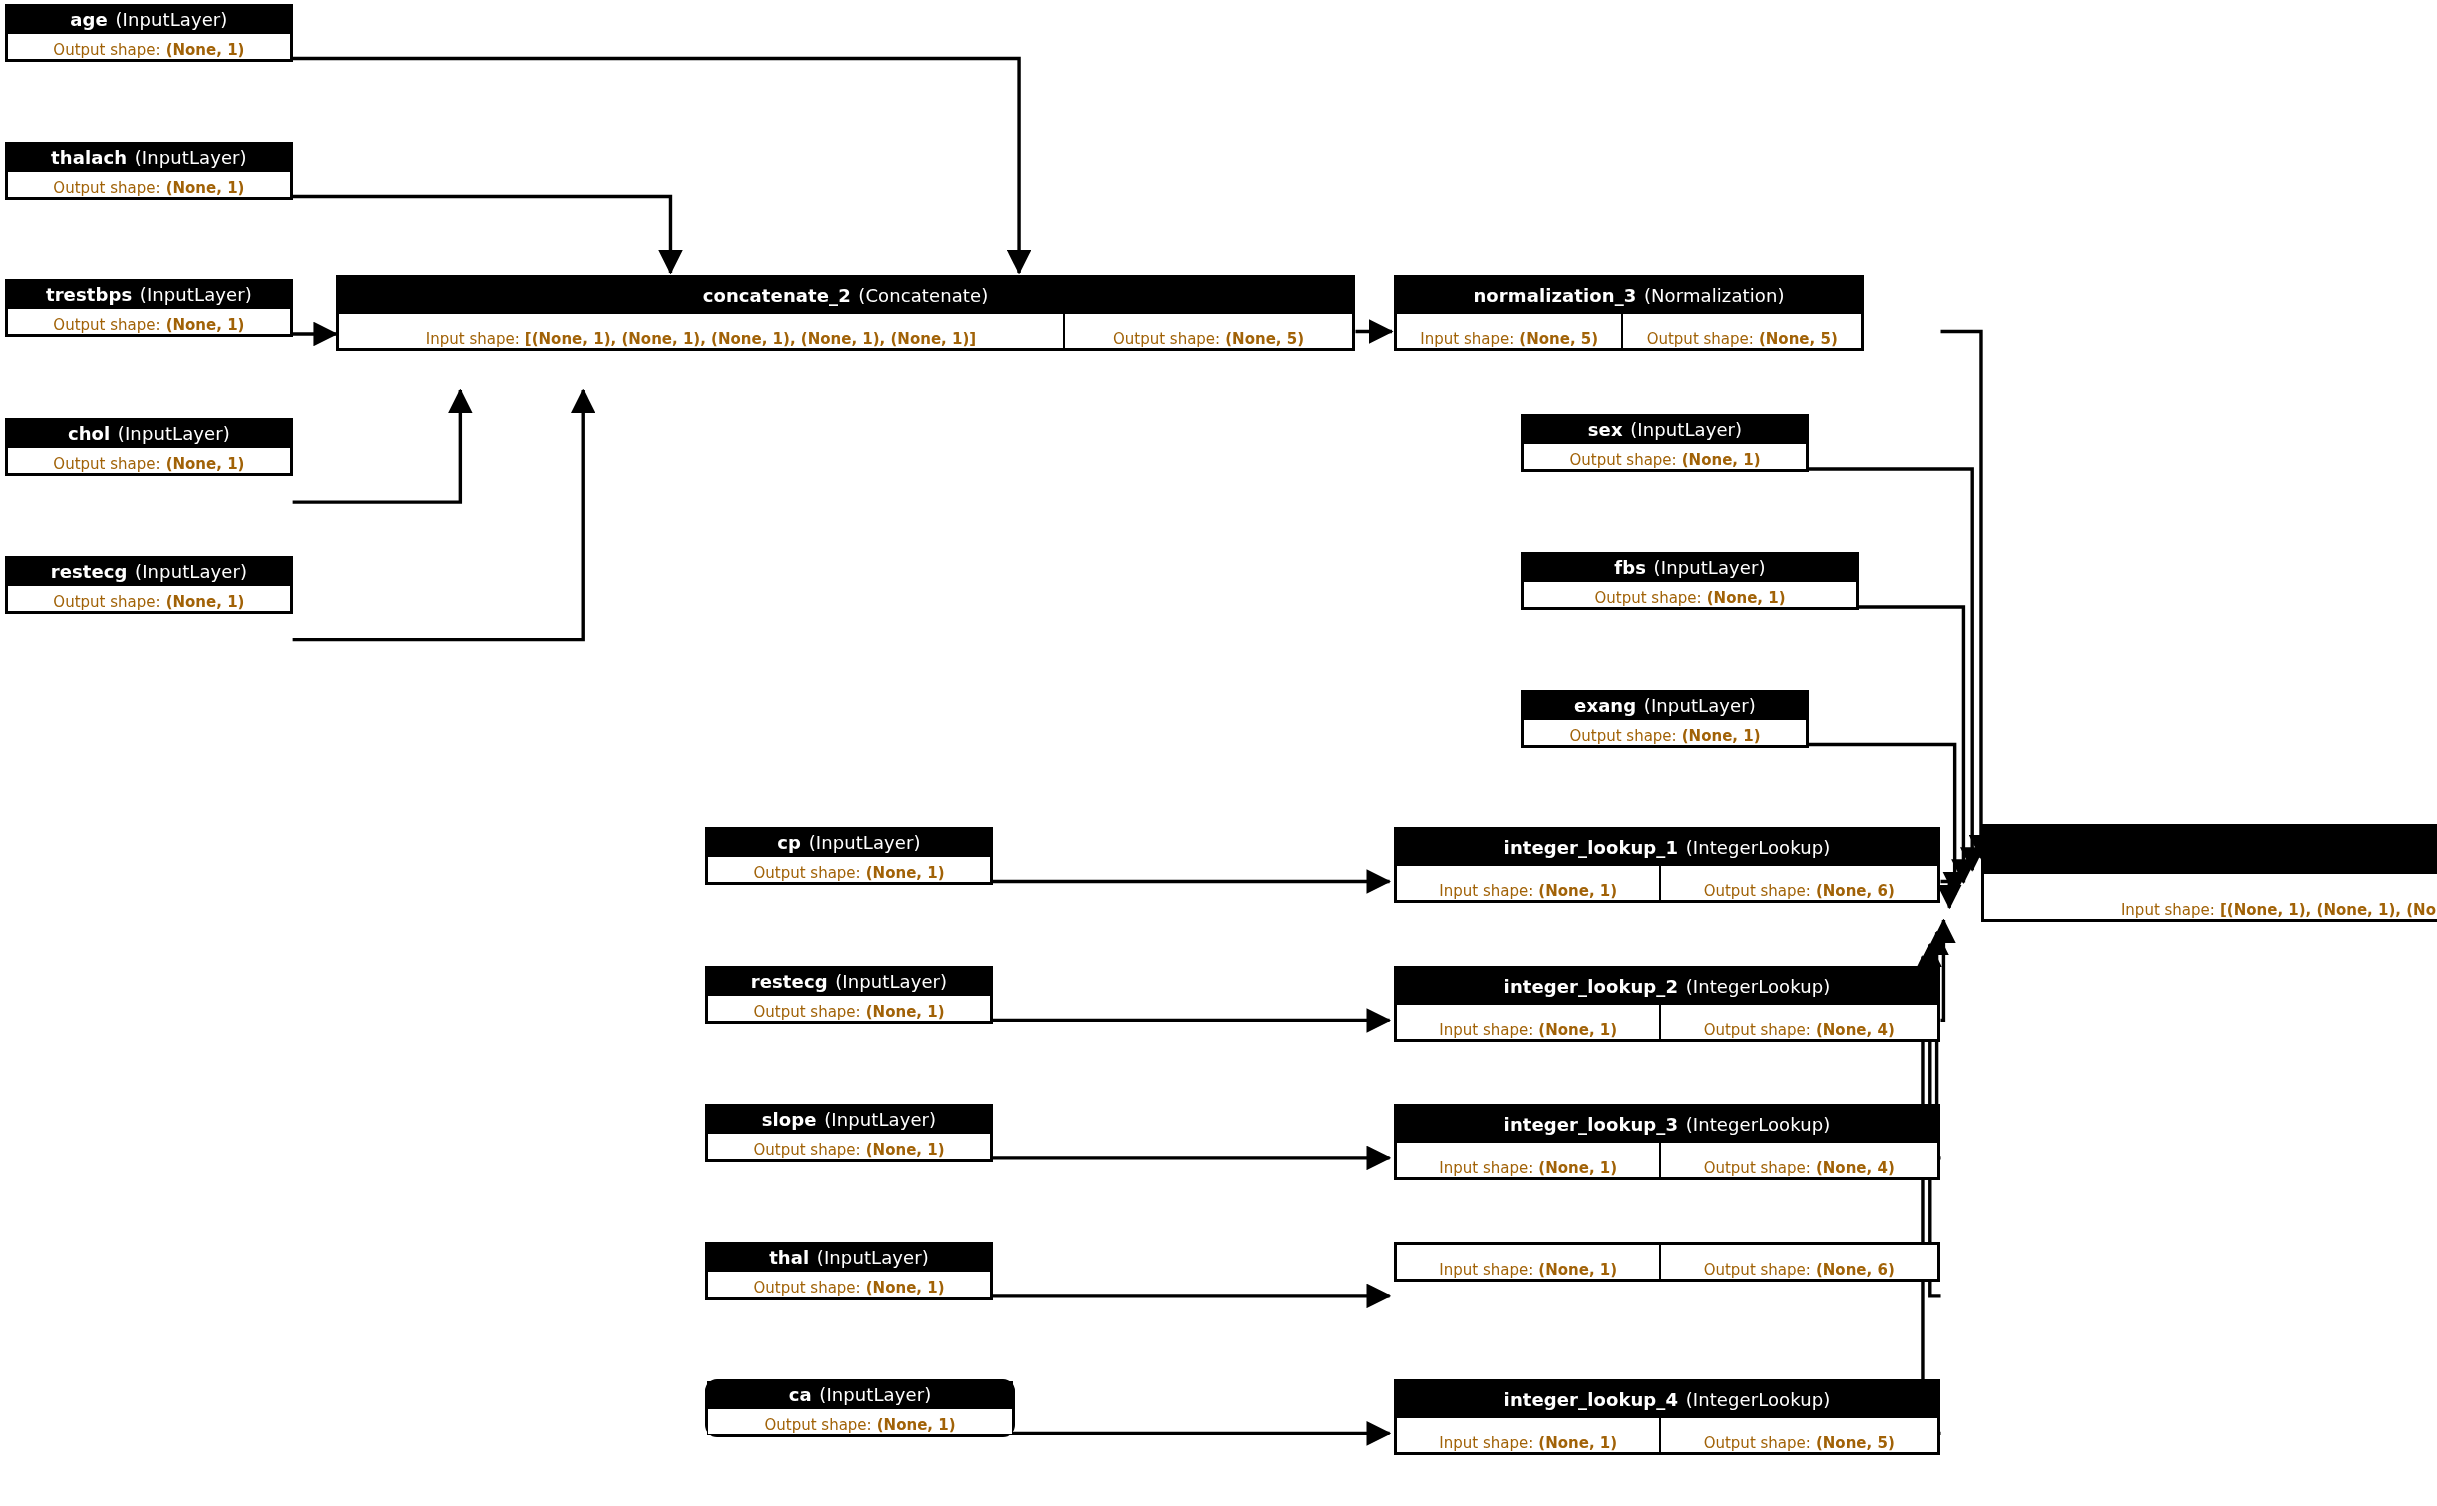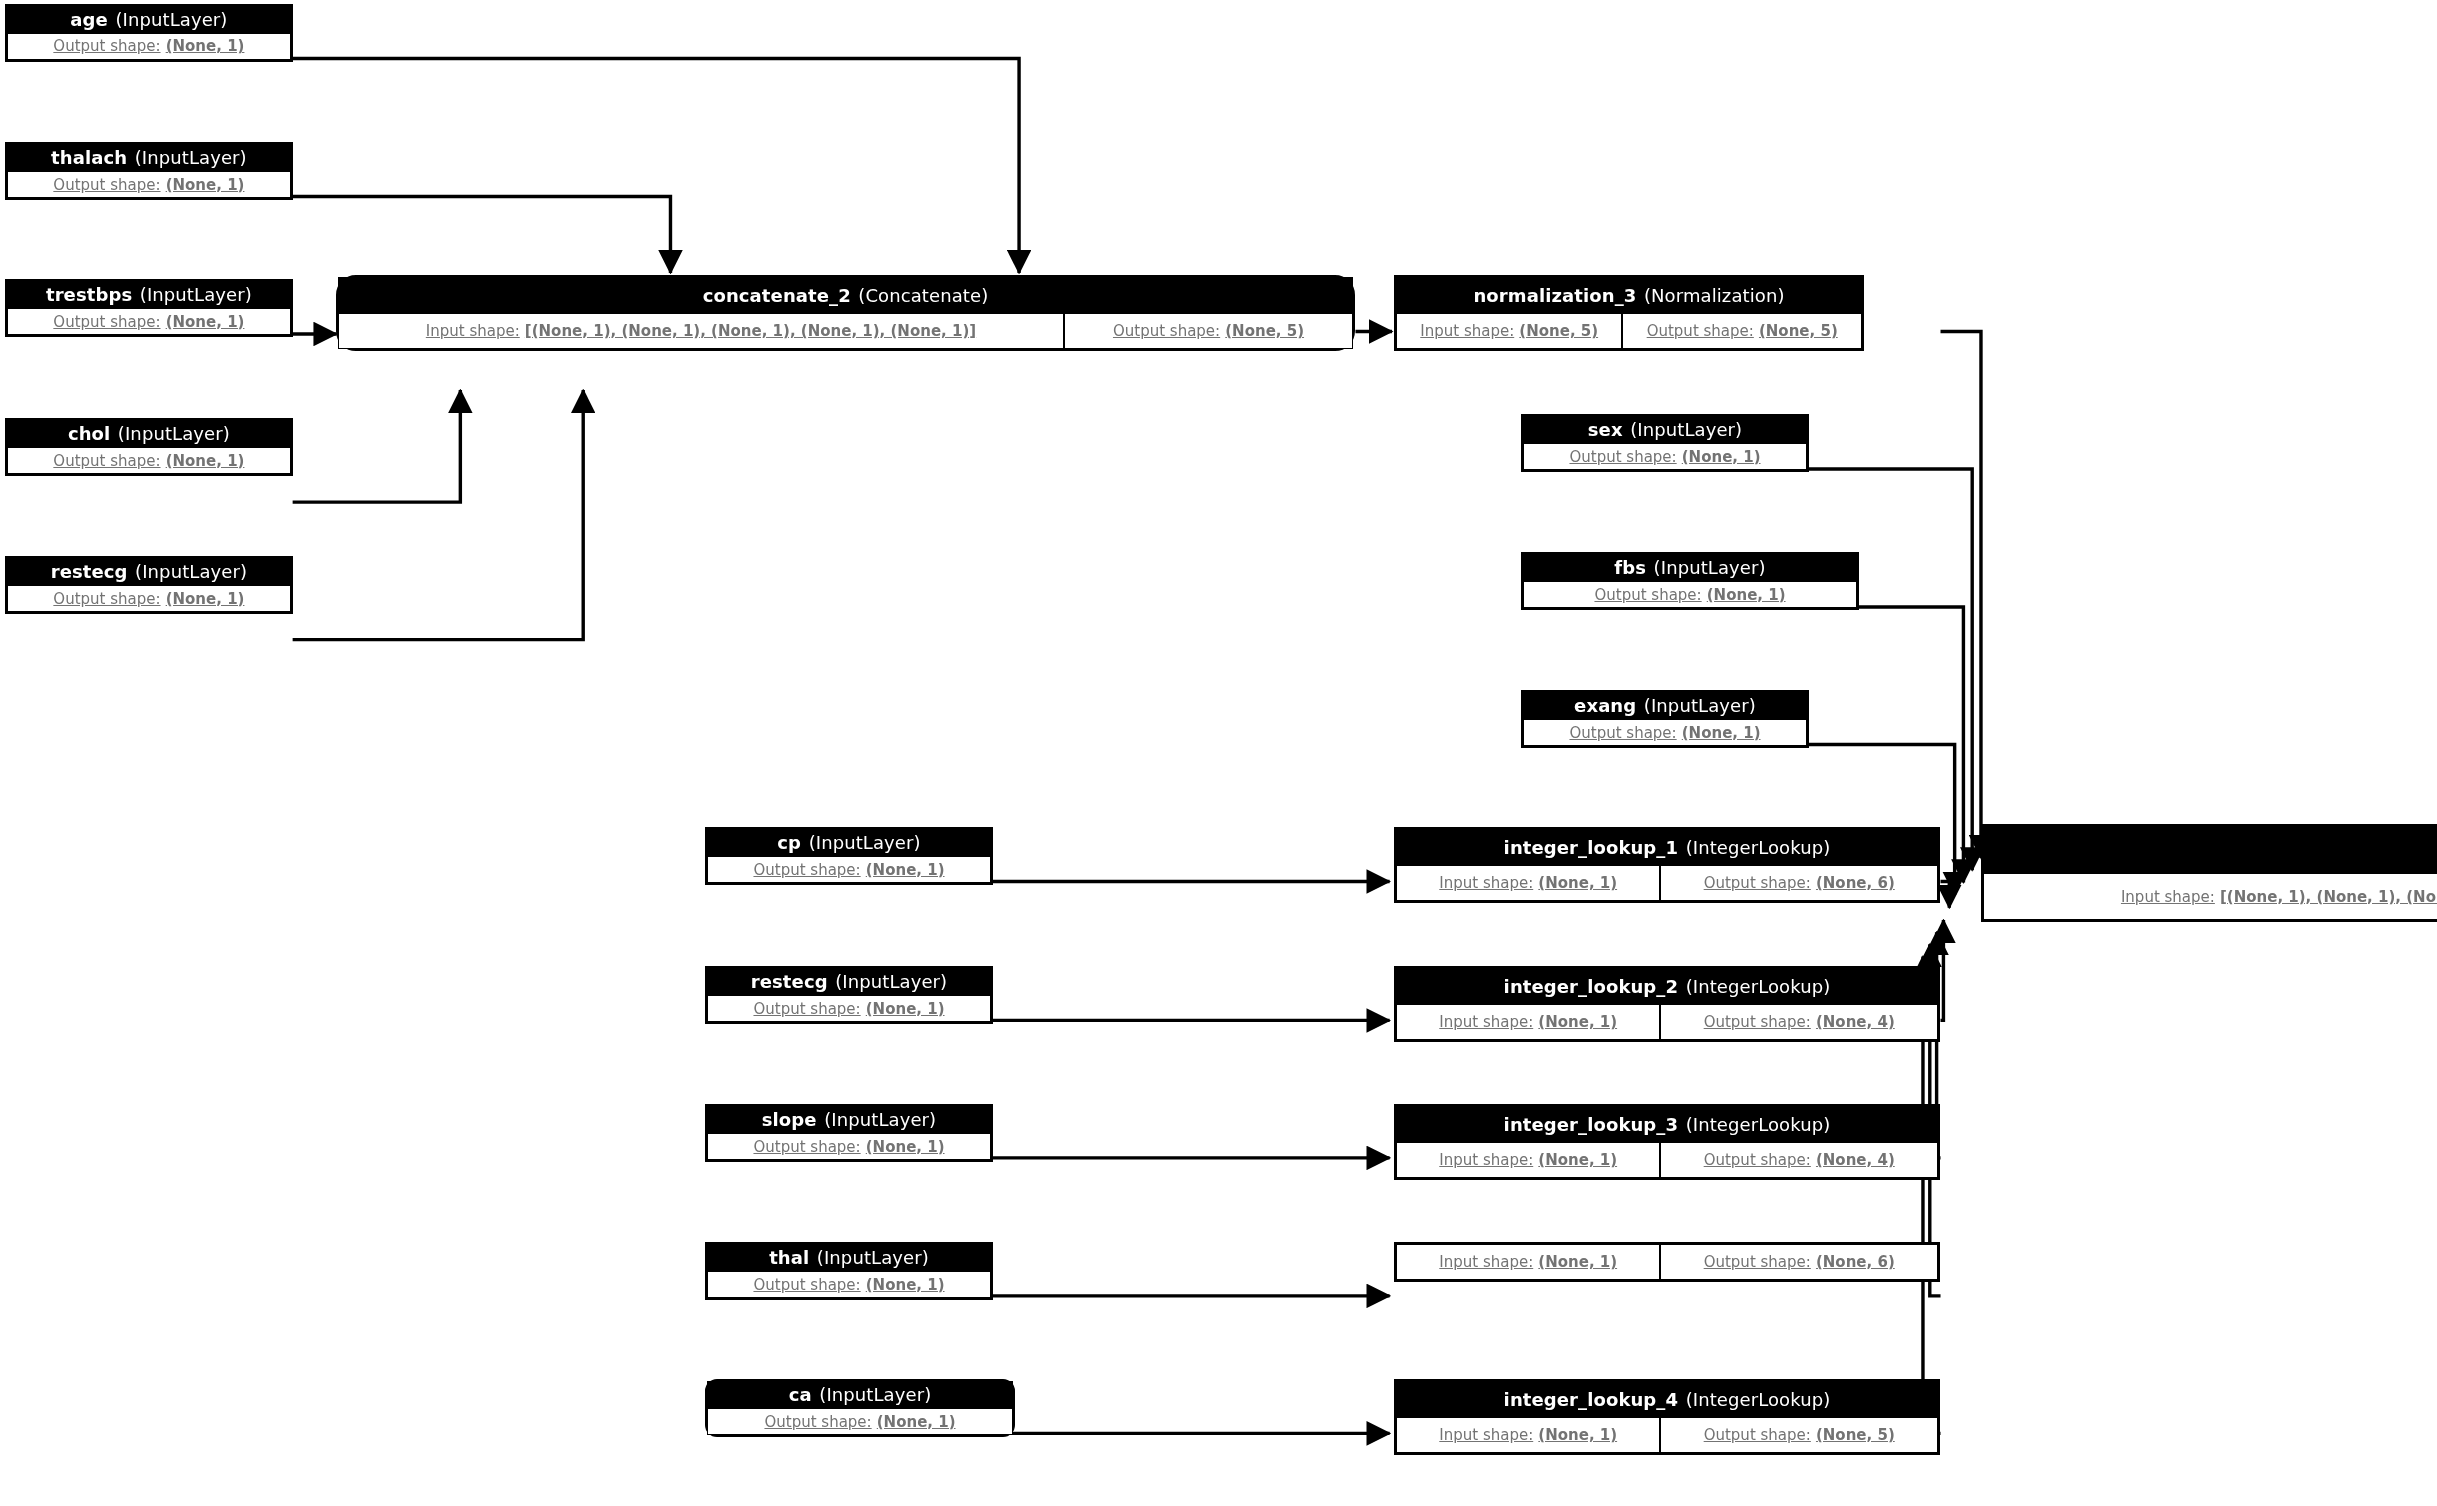--- a/index.html
+++ b/index.html
@@ -11,24 +11,23 @@
   .node{position:absolute;box-sizing:border-box;background:#000000;border:2px solid #000000;}
   .node .hdr{
     box-sizing:border-box;width:100%;background:#000000;color:#ffffff;
     display:flex;align-items:center;justify-content:center;
     white-space:nowrap;letter-spacing:0.1px;
   }
   .node .hdr .nm{font-weight:bold;}
   .node .hdr .ty{font-weight:normal;margin-left:.42em;}
   .node .body{box-sizing:border-box;width:100%;display:flex;background:#000000;}
   .node .cell{
-    box-sizing:border-box;background:#ffffff;color:#737373;flex:1 1 auto;
-    display:flex;align-items:center;justify-content:center;white-space:nowrap;
+    box-sizing:border-box;background:#ffffff;color:#a16207;flex:1 1 auto;
+    display:flex;align-items:flex-end;justify-content:center;white-space:nowrap;
     border:1.5px solid #000000;
-    text-decoration:underline;
   }
   .node .cell + .cell{border-left:1.5px solid #000000;}
   .node .cell .lbl{font-weight:normal;}
   .node .cell .val{font-weight:bold;margin-left:.34em;}
 
   
   .n-input .hdr{height:27px;font-size:18px;}
   .n-input .body{height:27px;}
   .n-input .cell{font-size:15px;}
 
@@ -253,21 +252,21 @@
       <span class="ty">(InputLayer)</span>
     </div>
     <div class="body">
       <div class="cell">
         <span class="lbl">Output shape:</span>
         <span class="val">(None, 1)</span>
       </div>
     </div>
   </div>
 
-  <div class="node n-proc" style="left:336px;top:275px;width:1019px;border-radius:20px;">
+  <div class="node n-proc" style="left:336px;top:275px;width:1019px;">
     <div class="hdr">
       <span class="nm">concatenate_2</span>
       <span class="ty">(Concatenate)</span>
     </div>
     <div class="body">
       <div class="cell" style="flex:0 0 726px;">
         <span class="lbl">Input shape:</span>
         <span class="val">[(None, 1), (None, 1), (None, 1), (None, 1), (None, 1)]</span>
       </div>
       <div class="cell">

